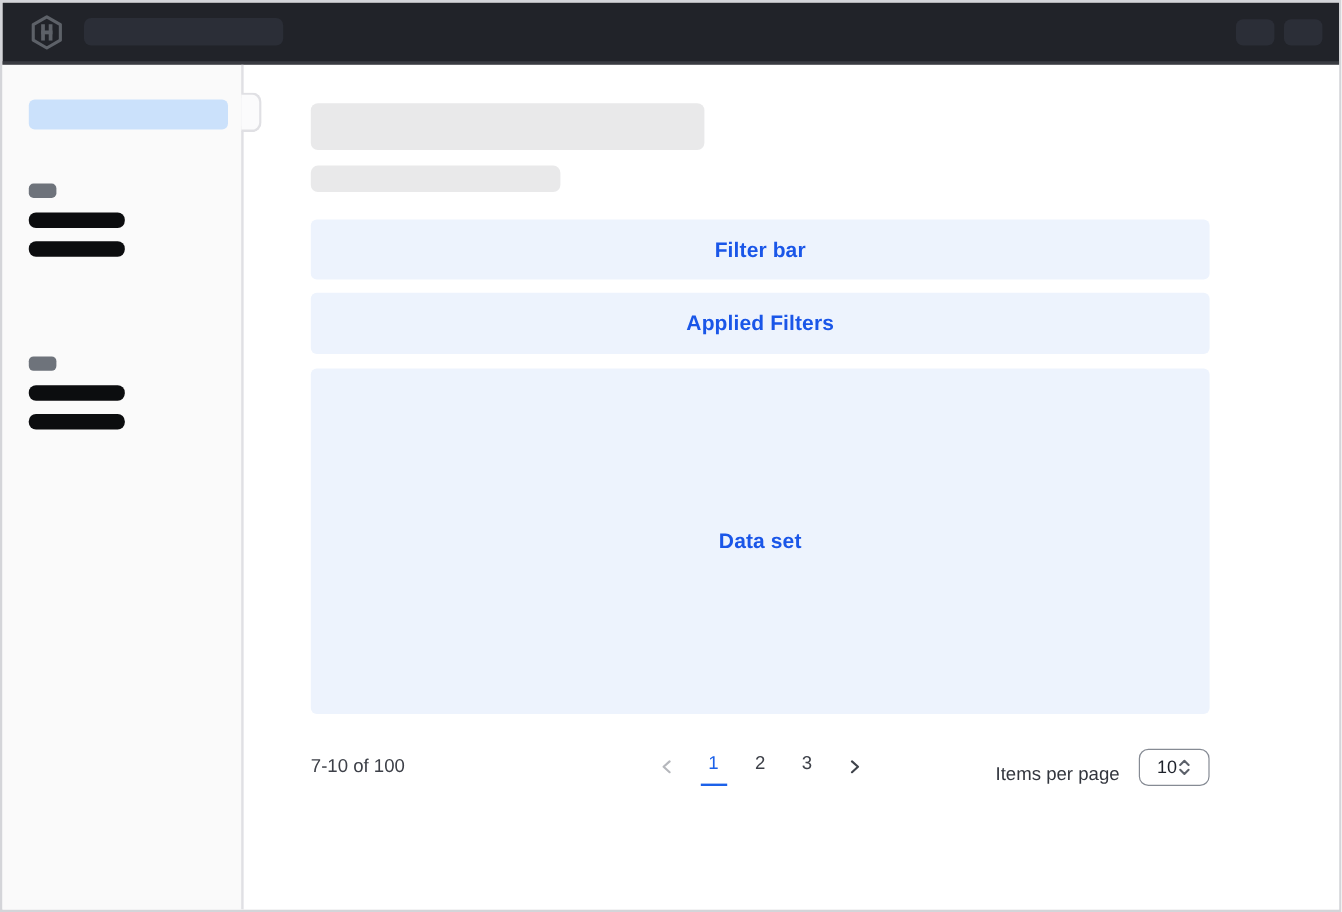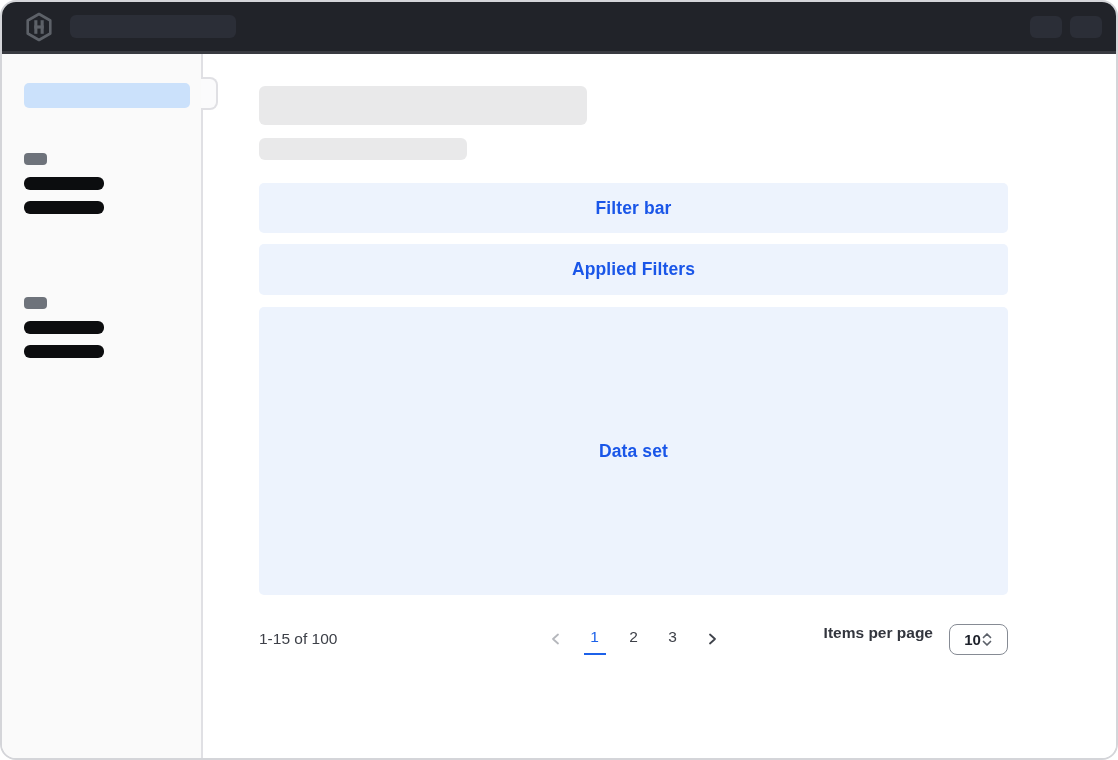--- a/index.html
+++ b/index.html
@@ -4,21 +4,21 @@
 <style>
   * { margin: 0; padding: 0; box-sizing: border-box; }
   html, body { background: #fff; }
   body {
     font-family: "Liberation Sans", sans-serif;
     width: 1118px; height: 760px;
   }
   .window {
     width: 1118px; height: 760px;
     border: 2px solid #d4d5d9;
-    border-radius: 16px;
+    border-radius: 0;
     overflow: hidden;
     background: #fff;
     display: flex; flex-direction: column;
   }
   
   .navbar {
     height: 52px; flex: 0 0 52px;
     background: #212329;
     border-bottom: 3px solid #393b41;
     display: flex; align-items: center;
@@ -112,21 +112,21 @@
   .page-num {
     min-width: 22px; text-align: center;
     padding: 5px 0 7px 0;
     border-bottom: 2px solid transparent;
     cursor: pointer;
   }
   .page-num.active {
     color: #1c61e9;
     border-bottom-color: #1c61e9;
   }
-  .per-page { display: flex; align-items: flex-start; font-weight: bold; }
+  .per-page { display: flex; align-items: flex-end; }
   .per-page-label { margin-right: 16px; color: #33363e; }
   .per-page-select {
     width: 59px; height: 31px;
     border: 1.5px solid #868b94; border-radius: 8px;
     background: #fff;
     display: flex; align-items: center; justify-content: center;
     gap: 0; cursor: pointer;
     color: #1d212a; font-size: 15px;
   }
 </style>
@@ -174,21 +174,21 @@
 
       <div class="section section-applied">
         <span>Applied Filters</span>
       </div>
 
       <div class="section section-dataset">
         <span>Data set</span>
       </div>
 
       <div class="pagination">
-        <span class="page-range">1-15 of 100</span>
+        <span class="page-range">7-10 of 100</span>
 
         <div class="page-controls">
           <span class="page-chevron">
             <svg width="14" height="14" viewBox="0 0 14 14">
               <polyline points="9 2.5 4 7 9 11.5" fill="none" stroke="#b5b7bc" stroke-width="1.8" stroke-linecap="round" stroke-linejoin="round"></polyline>
             </svg>
           </span>
           <span class="page-num active">1</span>
           <span class="page-num">2</span>
           <span class="page-num">3</span>

